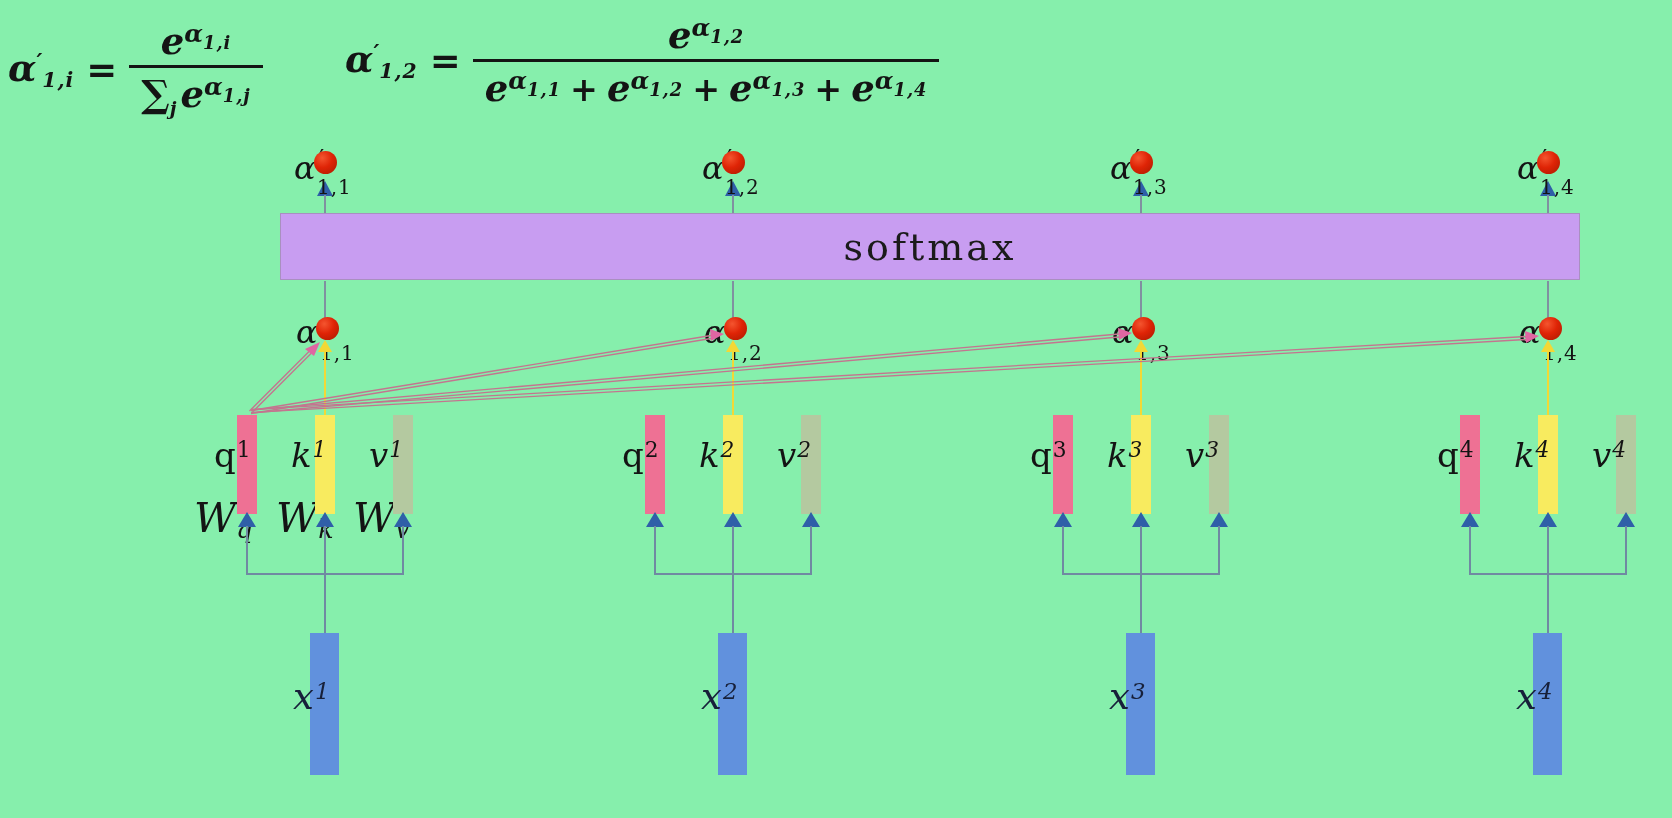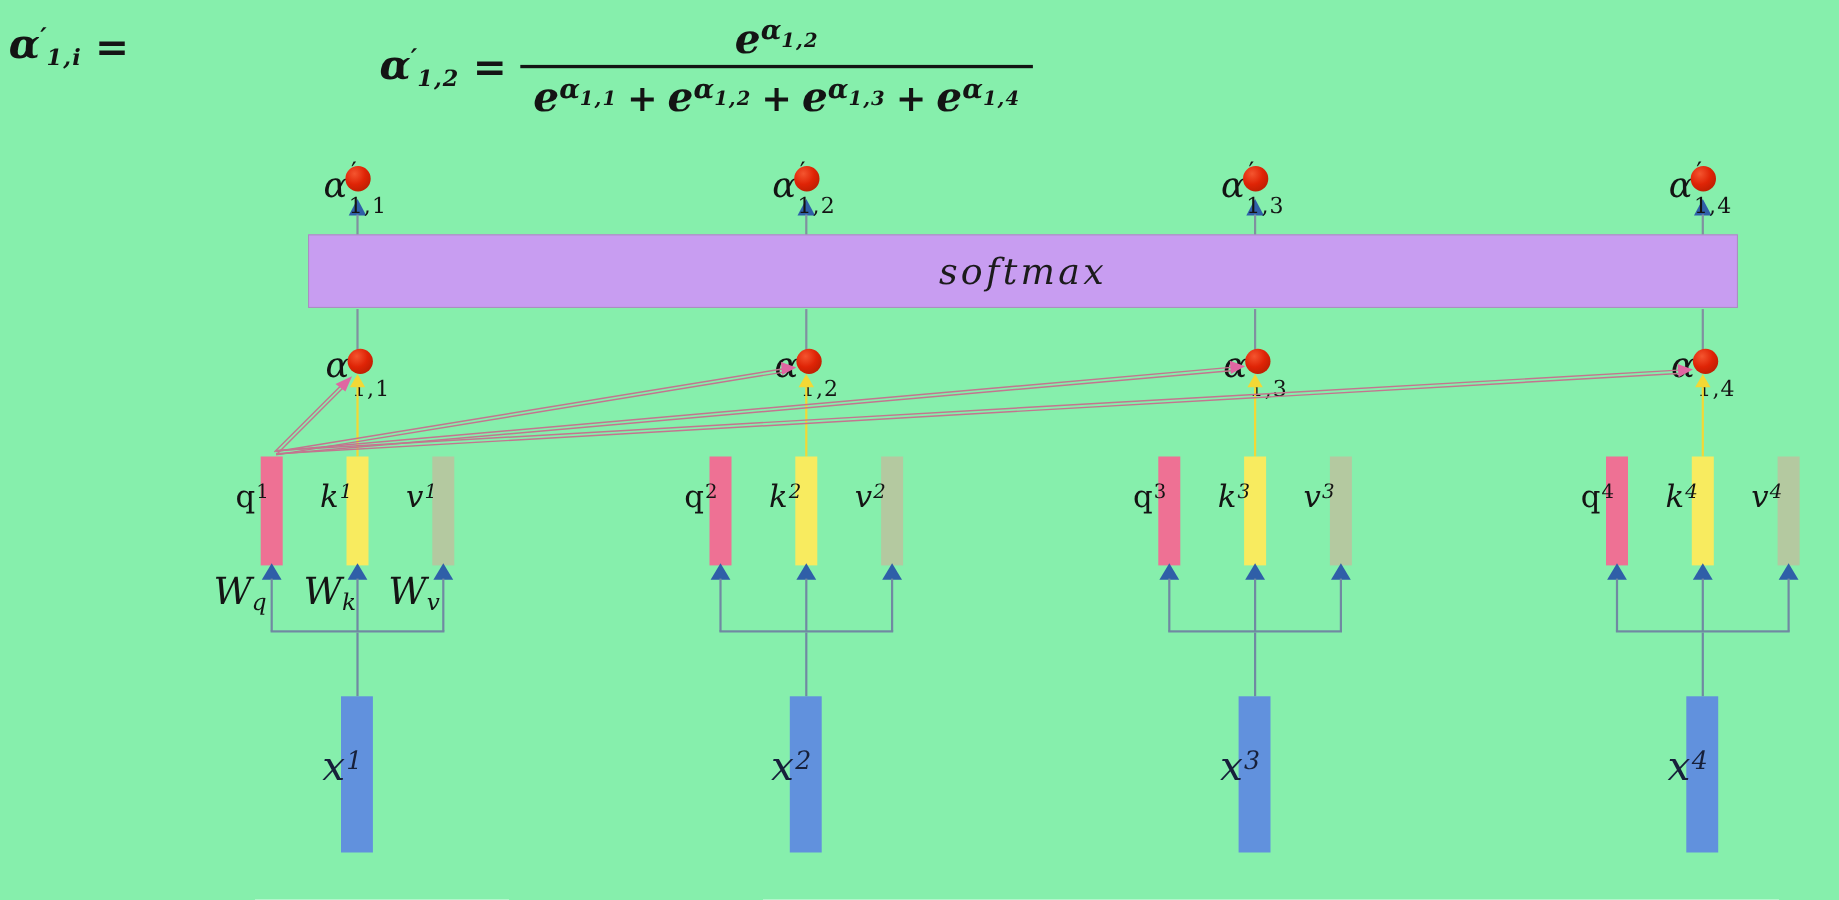--- a/index.html
+++ b/index.html
@@ -21,21 +21,21 @@
   .t-e{font-size:1em;}
   .t-a{font-size:.66em;vertical-align:.5em;}
   .t-s{font-size:.48em;vertical-align:.3em;letter-spacing:1px;}
   .sg{font-size:1.02em;font-style:normal;}
   .sg-s{font-size:.5em;vertical-align:-.4em;margin-right:4px;}
   .plus{margin:0 9px;font-size:.9em;}
   
   .softmax{position:absolute;left:280px;top:213px;width:1300px;height:67px;
            background:var(--softmaxfill);border:1px solid var(--softmaxborder);
            display:flex;align-items:center;justify-content:center;box-sizing:border-box;}
-  .softmax span{font-style:italic;font-size:33px;letter-spacing:3px;color:#1b1b1b;}
+  .softmax span{font-size:38px;letter-spacing:3px;color:#1b1b1b;}
   
   .col{position:absolute;inset:0;pointer-events:none;}
   .col > div{position:absolute;}
   .top-arrow{left:calc(var(--k)*1px - 8px);top:181px;width:0;height:0;
              border-left:8px solid transparent;border-right:8px solid transparent;
              border-bottom:15px solid var(--arrowblue);}
   .top-stem{left:calc(var(--k)*1px - 1px);top:195px;width:2px;height:18px;background:var(--linegray);}
   .node{width:70px;height:60px;}
   .nodeP{left:calc(var(--k)*1px - 31px);top:148px;}
   .nodeA{left:calc(var(--k)*1px - 29px);top:312px;}
@@ -49,55 +49,59 @@
   .nodeA .g-sub{top:31px;left:24px;}
   .mid-stem{left:calc(var(--k)*1px - 1px);top:281px;width:2px;height:39px;background:var(--linegray);}
   .yel-head{left:calc(var(--k)*1px - 7px);top:340px;width:0;height:0;
             border-left:7px solid transparent;border-right:7px solid transparent;
             border-bottom:12px solid var(--lineyellow);}
   .yel-stem{left:calc(var(--k)*1px - 1px);top:352px;width:2px;height:63px;background:var(--lineyellow);}
   .bar{top:415px;width:20px;height:99px;}
   .bar.q{left:calc(var(--k)*1px - 88px);background:var(--qbar);}
   .bar.k{left:calc(var(--k)*1px - 10px);background:var(--kbar);}
   .bar.v{left:calc(var(--k)*1px + 68px);background:var(--vbar);}
-  .lbl{top:438px;font-size:28px;line-height:1;white-space:nowrap;}
+  .lbl{top:438px;font-size:34px;line-height:1;white-space:nowrap;}
   .lbl sup{font-size:.64em;vertical-align:.45em;margin-left:1px;}
   .lbl.q{left:calc(var(--k)*1px - 111px);}
   .lbl.k{left:calc(var(--k)*1px - 34px);font-style:italic;}
   .lbl.v{left:calc(var(--k)*1px + 44px);font-style:italic;}
   .ua{top:512px;width:0;height:0;border-left:9px solid transparent;border-right:9px solid transparent;
       border-bottom:15px solid var(--arrowblue);}
   .ua.q{left:calc(var(--k)*1px - 87px);}
   .ua.k{left:calc(var(--k)*1px - 9px);}
   .ua.v{left:calc(var(--k)*1px + 69px);}
   .uas{top:526px;width:2px;height:48px;background:var(--bracket);}
   .uas.q{left:calc(var(--k)*1px - 79px);}
   .uas.k{left:calc(var(--k)*1px - 1px);}
   .uas.v{left:calc(var(--k)*1px + 77px);}
   .bracket{left:calc(var(--k)*1px - 79px);top:573px;width:158px;height:2px;background:var(--bracket);}
   .x-stem{left:calc(var(--k)*1px - 1px);top:575px;width:2px;height:58px;background:var(--bracket);}
   .xbar{left:calc(var(--k)*1px - 15px);top:633px;width:29px;height:142px;background:var(--xbar);}
   .xlbl{left:calc(var(--k)*1px - 32px);top:678px;font-style:italic;font-size:37px;color:#17203a;}
   .xlbl sup{font-size:.62em;vertical-align:.45em;}
   
-  .wlbl{position:absolute;top:521px;font-style:italic;font-size:34px;line-height:1;color:var(--ink);}
+  .wlbl{position:absolute;top:498px;font-style:italic;font-size:41px;line-height:1;color:var(--ink);}
   .wlbl sub{font-size:.62em;vertical-align:-.25em;}
   
   .pink-overlay{position:absolute;left:0;top:0;z-index:5;pointer-events:none;}
   .pl{stroke:var(--linepink);stroke-width:1.3;fill:none;}
   .ph{fill:var(--headpink);stroke:none;}
 </style>
 </head>
 <body>
 
 <div id="canvas">
 
   <div class="formula f1">
     <span class="lhs"><span class="l-a">α</span><span class="l-p">′</span><span class="l-s">1,i</span></span>
     <span class="eq">=</span>
+    <span class="frac">
+      <span class="num"><span class="term"><span class="t-e">e</span><span class="t-a">α</span><span class="t-s">1,i</span></span></span>
+      <span class="den"><span class="sg">∑</span><span class="sg-s">j</span><span class="term"><span class="t-e">e</span><span class="t-a">α</span><span class="t-s">1,j</span></span></span>
+    </span>
   </div>
 
   <div class="formula f2">
     <span class="lhs"><span class="l-a">α</span><span class="l-p">′</span><span class="l-s">1,2</span></span>
     <span class="eq">=</span>
     <span class="frac">
       <span class="num"><span class="term"><span class="t-e">e</span><span class="t-a">α</span><span class="t-s">1,2</span></span></span>
       <span class="den"><span class="term"><span class="t-e">e</span><span class="t-a">α</span><span class="t-s">1,1</span></span><span class="plus">+</span><span class="term"><span class="t-e">e</span><span class="t-a">α</span><span class="t-s">1,2</span></span><span class="plus">+</span><span class="term"><span class="t-e">e</span><span class="t-a">α</span><span class="t-s">1,3</span></span><span class="plus">+</span><span class="term"><span class="t-e">e</span><span class="t-a">α</span><span class="t-s">1,4</span></span></span>
     </span>
   </div>

